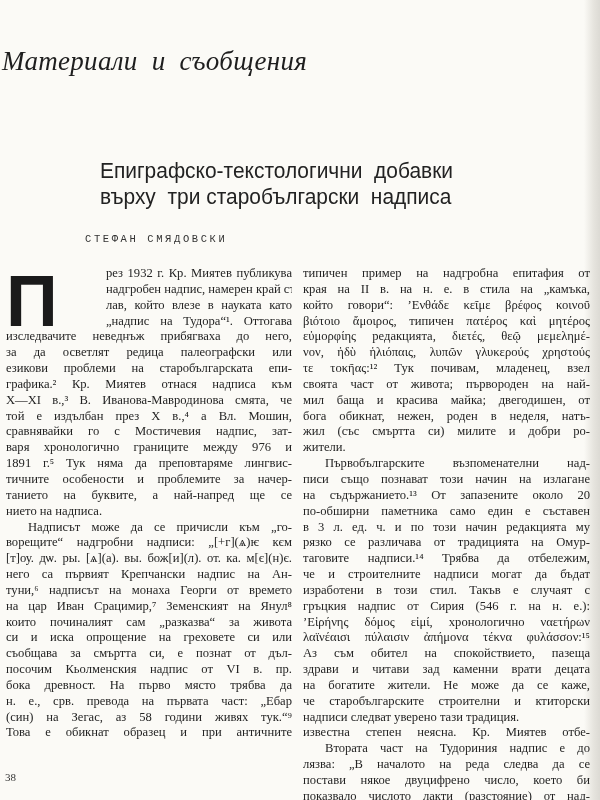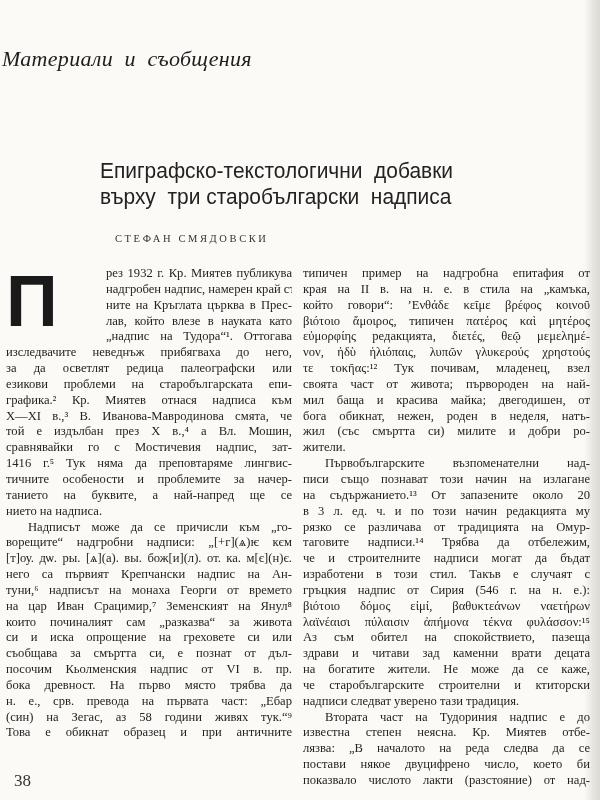--- a/index.html
+++ b/index.html
@@ -10,33 +10,33 @@
     color: #222;
     position: relative;
   }
   .edge {
     position: absolute; top: 0; right: 0; width: 16px; height: 800px;
     background: linear-gradient(to right, #fbfaf6, #e6e4de 60%, #dcdad4);
   }
   .section-title {
     position: absolute; left: 2px; top: 46px;
     font-family: "Liberation Serif", serif; font-style: italic;
-    font-size: 22px; letter-spacing: 0.3px; color: #1e1e1e;
+    font-size: 27px; letter-spacing: 0.3px; color: #1e1e1e;
     white-space: pre;
   }
   .article-title {
     position: absolute; left: 100px; top: 158px; width: 420px;
     font-family: "Liberation Sans", sans-serif;
     font-size: 22.5px; line-height: 26px; color: #222;
     transform: scaleX(0.93); transform-origin: left top;
   }
   .article-title div { white-space: pre; }
   .author {
-    position: absolute; left: 115px; top: 233px;
-    font-family: Liberation Serif, serif; font-size: 10.5px;
+    position: absolute; left: 85px; top: 233px;
+    font-family: Liberation Mono, monospace; font-size: 10.5px;
     letter-spacing: 2.6px; color: #333;
   }
   .col {
     position: absolute; top: 266px; width: 286px;
     font-family: "Liberation Serif", serif;
     font-size: 12.6px; line-height: 15.85px; color: #242424;
     text-align: justify;
   }
   .col-left { left: 6px; }
   .col-right { left: 303px; width: 287px; }
@@ -44,22 +44,22 @@
   .line.last { text-align-last: left; }
   .indent { padding-left: 22px; }
   .dropcap-wrap { position: relative; }
   .dropcap {
     position: absolute; left: 0; top: 5px;
     font-family: "Liberation Sans", sans-serif; font-weight: bold;
     font-size: 72px; line-height: 60px; color: #1a1a1a;
   }
   .dc-line { margin-left: 56px; padding-left: 44px; }
   .page-number {
-    position: absolute; left: 14px; top: 771px;
-    font-family: "Liberation Serif", serif; font-size: 17px; color: #333;
+    position: absolute; left: 5px; top: 771px;
+    font-family: "Liberation Serif", serif; font-size: 11px; color: #333;
   }
 </style>
 </head>
 <body>
 
 <div class="edge"></div>
 
 <div class="section-title">Материали  и  съобщения</div>
 
 <div class="article-title">
@@ -67,32 +67,32 @@
   <div>върху  три старобългарски  надписа</div>
 </div>
 
 <div class="author">СТЕФАН СМЯДОВСКИ</div>
 
 <div class="col col-left">
   <div class="dropcap-wrap">
     <span class="dropcap">П</span>
     <span class="line dc-line">рез 1932 г. Кр. Миятев публикува</span>
     <span class="line dc-line">надгробен надпис, намерен край сте-</span>
-    <span class="line dc-line">ните на Кръглата църква в Прес-</span>
     <span class="line dc-line">лав, който влезе в науката като</span>
     <span class="line dc-line">„надпис на Тудора“¹. Оттогава</span>
   </div>
   <span class="line">изследвачите неведнъж прибягваха до него,</span>
   <span class="line">за да осветлят редица палеографски или</span>
   <span class="line">езикови проблеми на старобългарската епи-</span>
   <span class="line">графика.² Кр. Миятев отнася надписа към</span>
   <span class="line">X—XI в.,³ В. Иванова-Мавродинова смята, че</span>
   <span class="line">той е издълбан през X в.,⁴ а Вл. Мошин,</span>
   <span class="line">сравнявайки го с Мостичевия надпис, зат-</span>
-  <span class="line">1416 г.⁵ Тук няма да преповтаряме лингвис-</span>
+  <span class="line">варя хронологично границите между 976 и</span>
+  <span class="line">1891 г.⁵ Тук няма да преповтаряме лингвис-</span>
   <span class="line">тичните особености и проблемите за начер-</span>
   <span class="line">танието на буквите, а най-напред ще се</span>
   <span class="line last">нието на надписа.</span>
 
   <span class="line indent">Надписът може да се причисли към „го-</span>
   <span class="line">ворещите“ надгробни надписи: „[+г](ѧ)ѥ кєм</span>
   <span class="line">[т]оу. дѡ. ры. [ѧ](а). вы. бож[и](л). от. ка. м[є](н)є.</span>
   <span class="line">него са първият Крепчански надпис на Ан-</span>
   <span class="line">туни,⁶ надписът на монаха Георги от времето</span>
   <span class="line">на цар Иван Срацимир,⁷ Земенският на Янул⁸</span>
@@ -117,35 +117,36 @@
   <span class="line">τε τοκῆας:¹² Тук почивам, младенец, взел</span>
   <span class="line">своята част от живота; първороден на най-</span>
   <span class="line">мил баща и красива майка; двегодишен, от</span>
   <span class="line">бога обикнат, нежен, роден в неделя, натъ-</span>
   <span class="line">жил (със смъртта си) милите и добри ро-</span>
   <span class="line last">жители.</span>
 
   <span class="line indent">Първобългарските възпоменателни над-</span>
   <span class="line">писи също познават този начин на излагане</span>
   <span class="line">на съдържанието.¹³ От запазените около 20</span>
+  <span class="line">по-обширни паметника само един е съставен</span>
   <span class="line">в 3 л. ед. ч. и по този начин редакцията му</span>
   <span class="line">рязко се различава от традицията на Омур-</span>
   <span class="line">таговите надписи.¹⁴ Трябва да отбележим,</span>
   <span class="line">че и строителните надписи могат да бъдат</span>
   <span class="line">изработени в този стил. Такъв е случаят с</span>
   <span class="line">гръцкия надпис от Сирия (546 г. на н. е.):</span>
-  <span class="line">βιότοιο δόμος εἰμί, βαθυκτεάνων ναετήρων</span>
+  <span class="line">ʼΕἰρήνης δόμος εἰμί, хронологично ναετήρων</span>
   <span class="line">λαϊνέαισι πύλαισιν ἀπήμονα τέκνα φυλάσσον:¹⁵</span>
   <span class="line">Аз съм обител на спокойствието, пазеща</span>
   <span class="line">здрави и читави зад каменни врати децата</span>
   <span class="line">на богатите жители. Не може да се каже,</span>
   <span class="line">че старобългарските строителни и ктиторски</span>
   <span class="line last">надписи следват уверено тази традиция.</span>
 
+  <span class="line">известна степен неясна. Кр. Миятев отбе-</span>
   <span class="line indent">Втората част на Тудориния надпис е до</span>
-  <span class="line">известна степен неясна. Кр. Миятев отбе-</span>
   <span class="line">лязва: „В началото на реда следва да се</span>
   <span class="line">постави някое двуцифрено число, което би</span>
   <span class="line">показвало числото лакти (разстояние) от над-</span>
 
 </div>
 
 <div class="page-number">38</div>
 
 </body></html>

